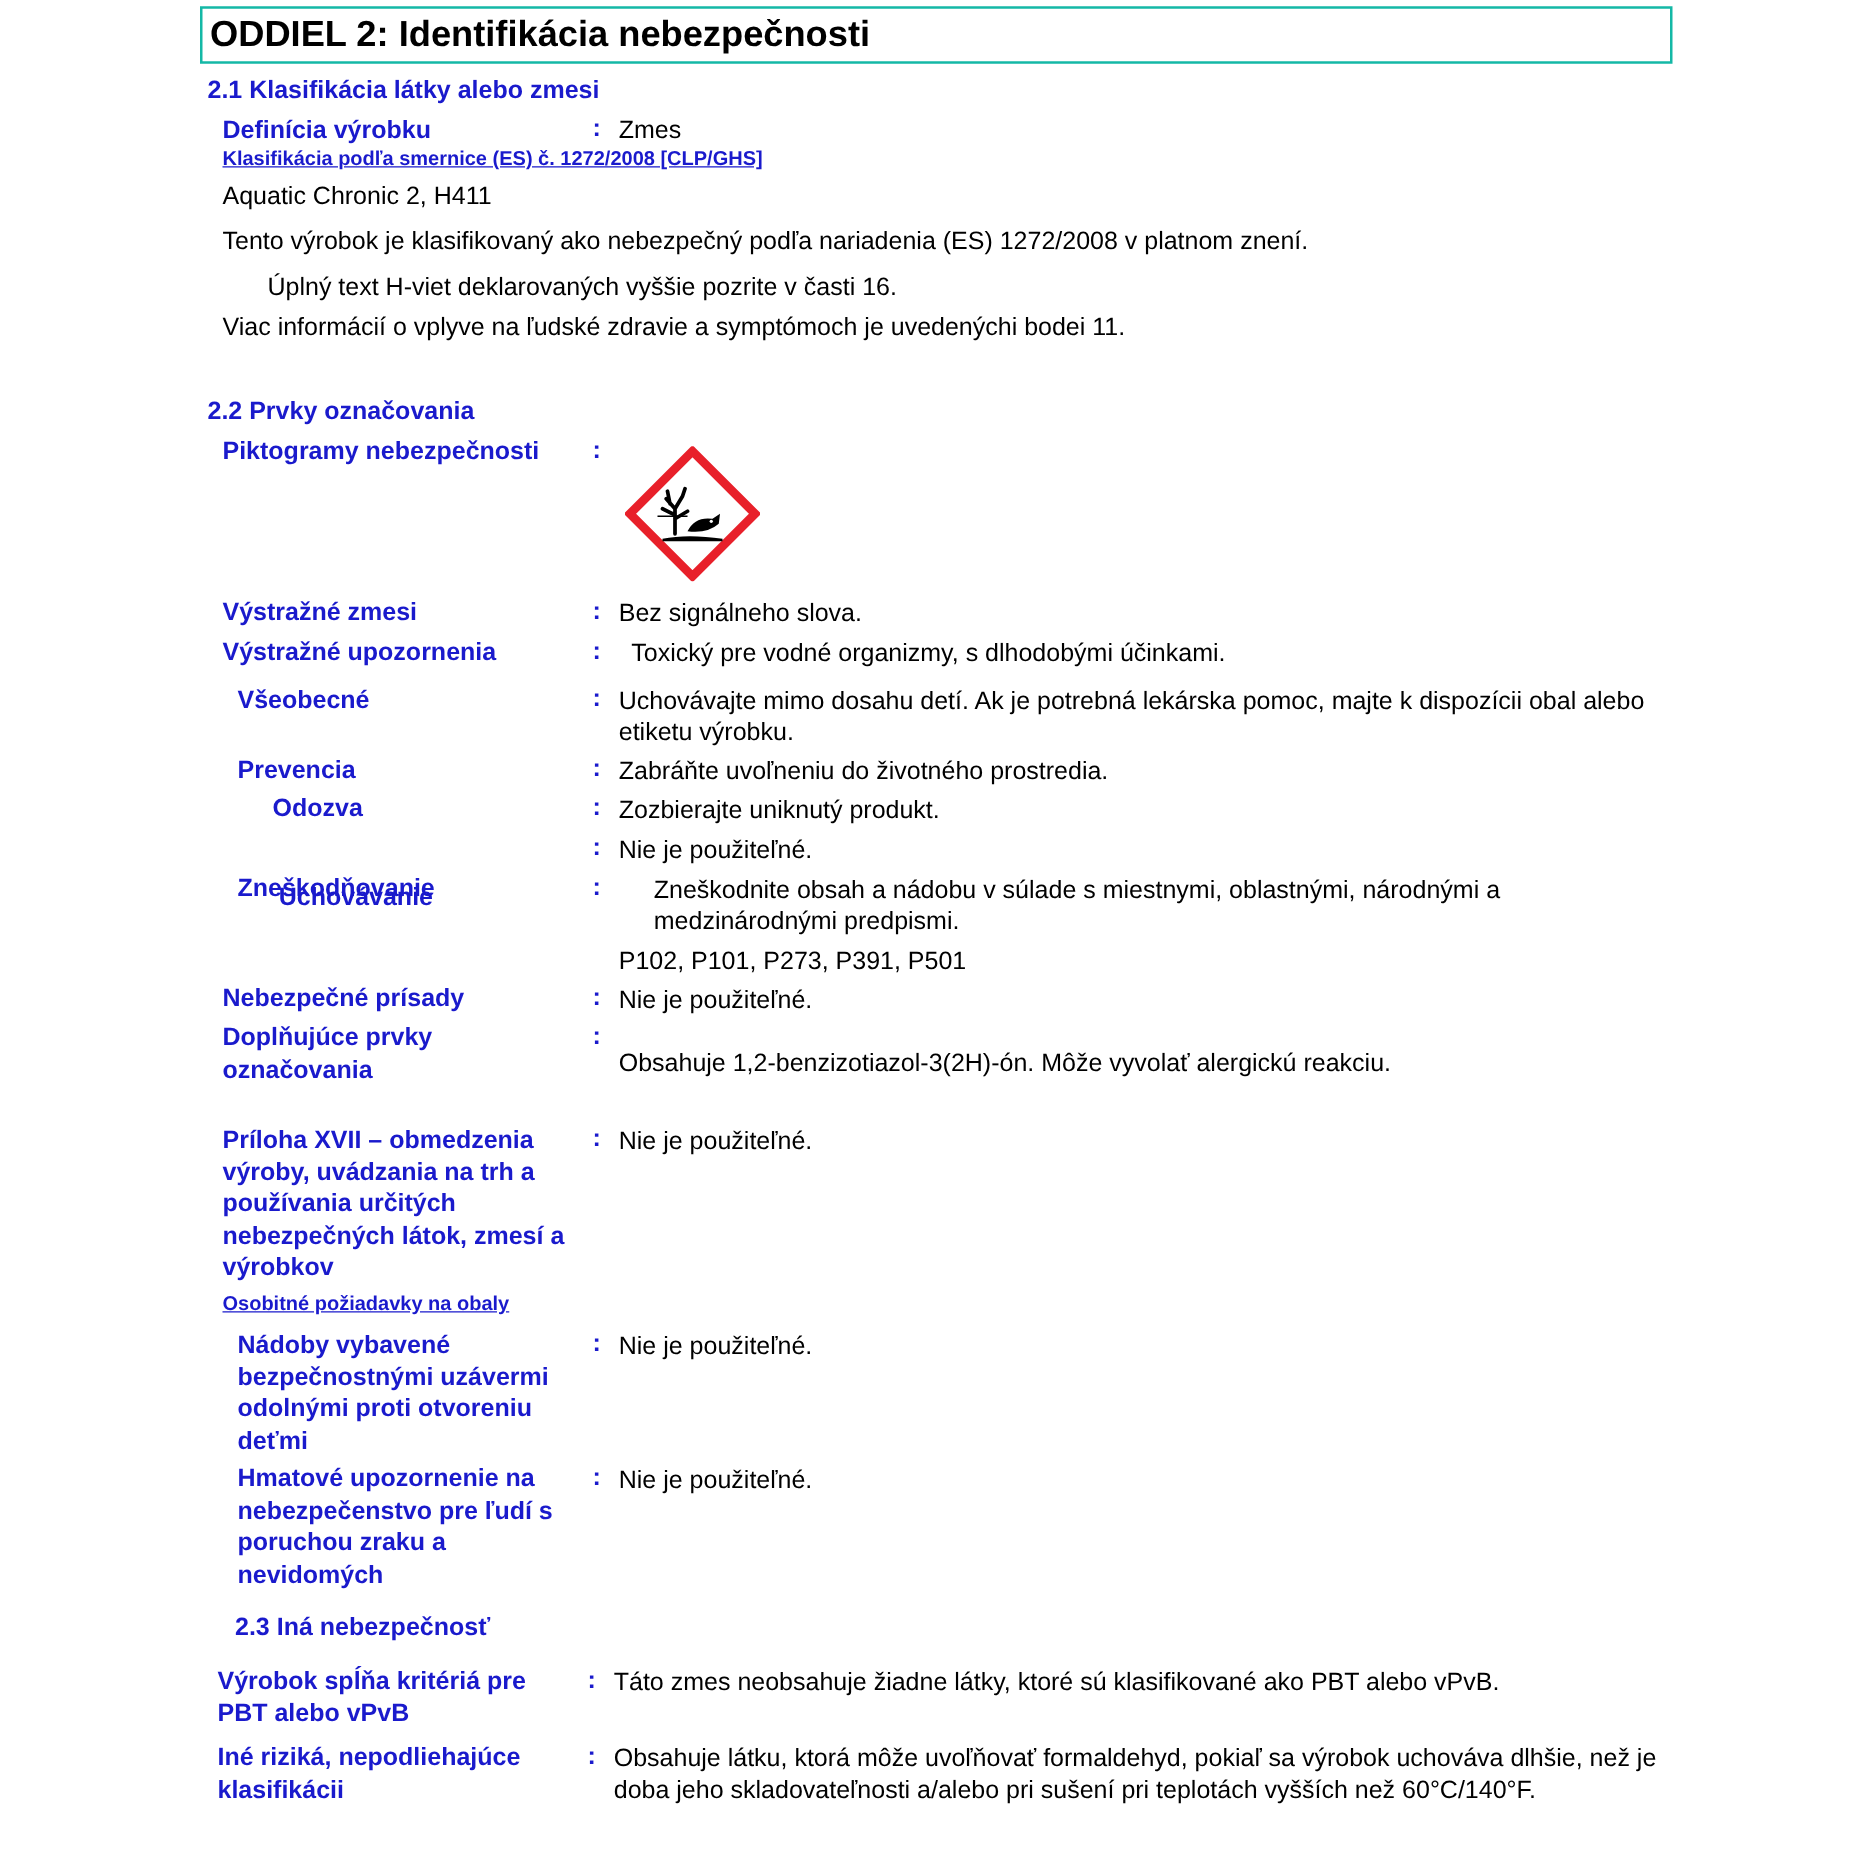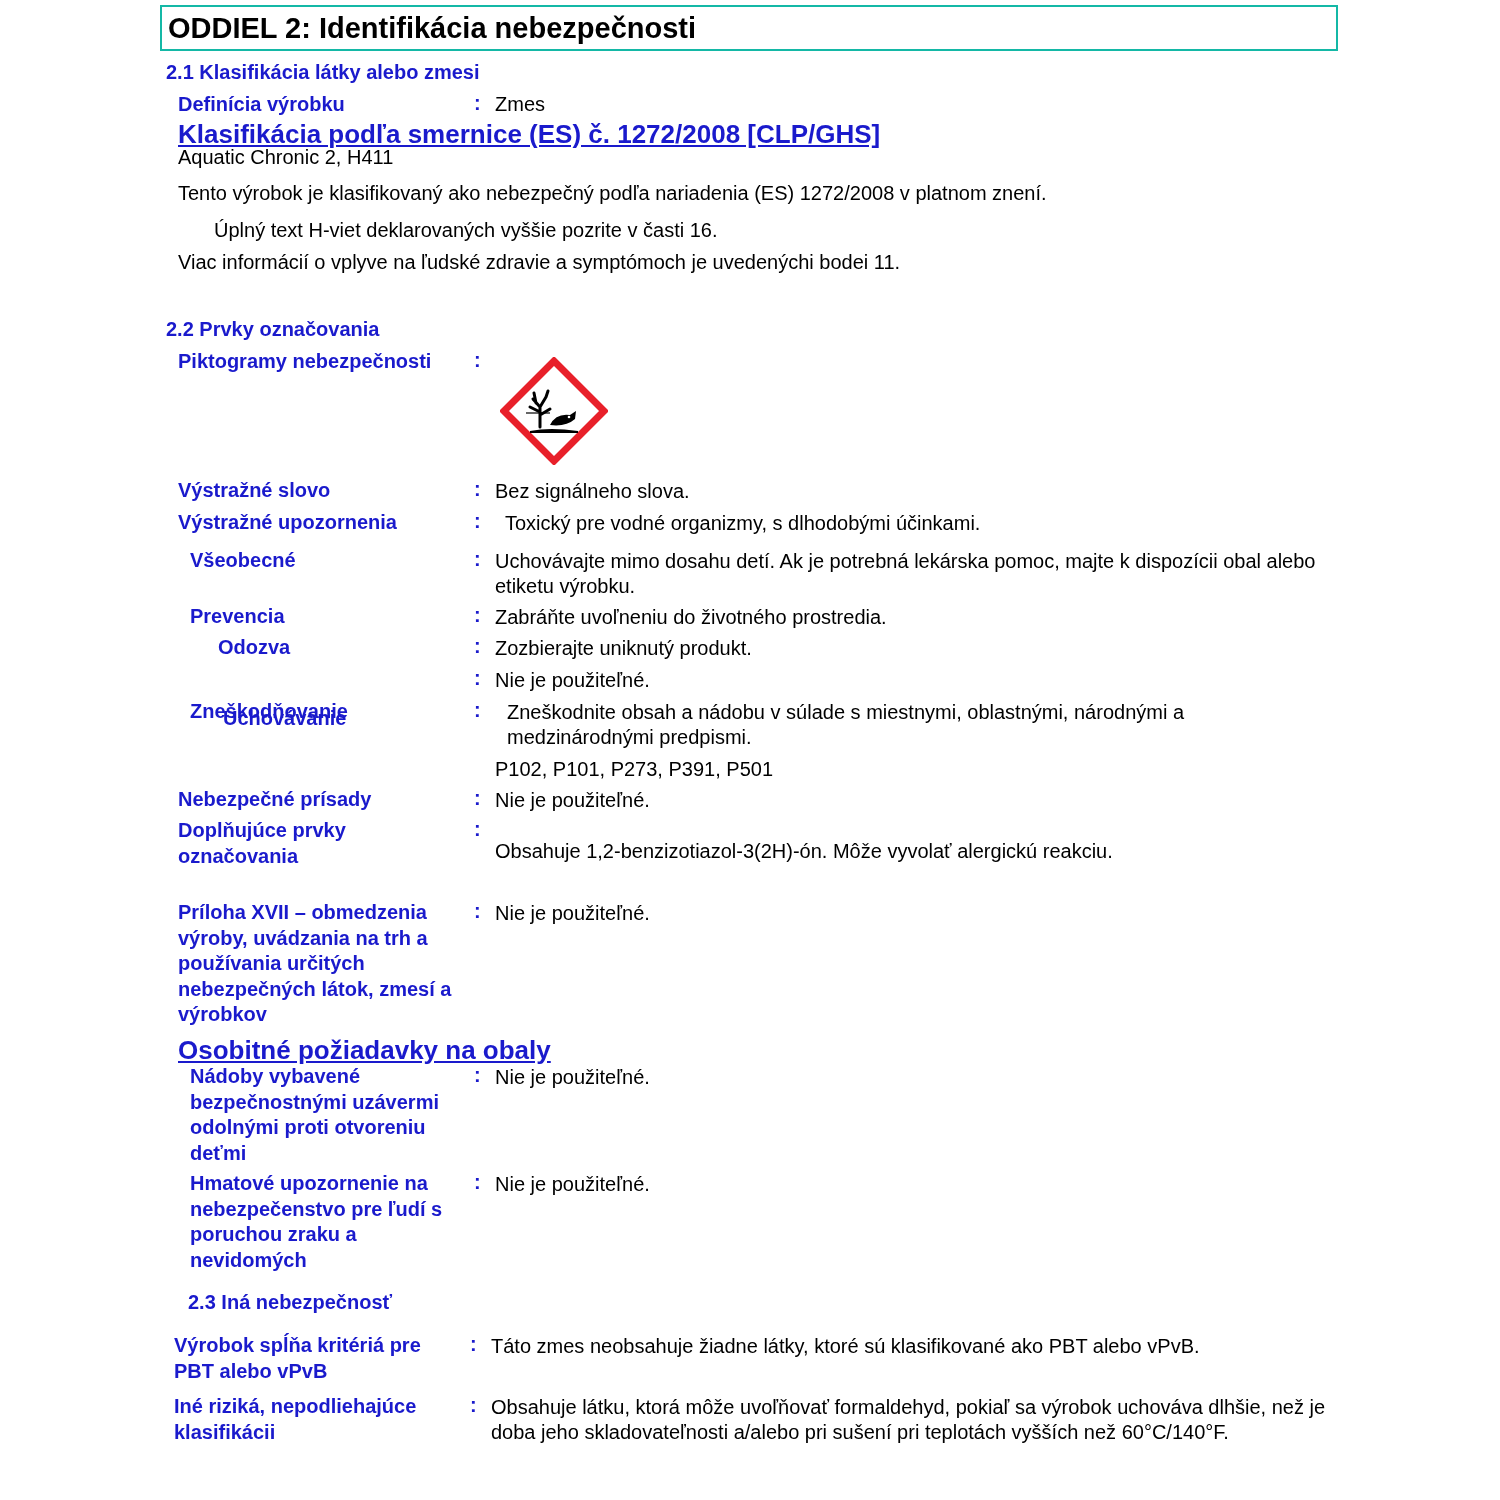--- a/index.html
+++ b/index.html
@@ -4,21 +4,21 @@
 <style>
   html, body { margin: 0; padding: 0; background: #ffffff; }
   body { width: 1500px; height: 1500px; position: relative; font-family: "Liberation Sans", sans-serif; color: #000; }
   .hdr { position: absolute; left: 160px; top: 5px; width: 1178px; height: 46px; border: 2px solid #14b8a6; box-sizing: border-box; }
   .hdr span { position: absolute; left: 6px; top: 5px; font-size: 29px; font-weight: bold; }
   .abs { position: absolute; white-space: nowrap; }
   .sec { font-size: 20px; font-weight: bold; color: #1a1acc; }
   .lbl { font-size: 20px; font-weight: bold; color: #1a1acc; line-height: 25.5px; white-space: normal; }
   .val { font-size: 20px; line-height: 25px; white-space: normal; }
   .txt { font-size: 20px; }
-  .link { font-size: 26px; font-weight: bold; color: #1a1acc; text-decoration: underline; }
+  .link { font-size: 16px; font-weight: bold; color: #1a1acc; text-decoration: underline; }
   .colon { font-size: 20px; font-weight: bold; color: #1a1acc; }
 </style>
 </head>
 <body>
 
 <div class="hdr">
   <span>ODDIEL 2: Identifikácia nebezpečnosti</span>
 </div>
 
 <div class="abs sec" style="left:166px;top:61px;">2.1 Klasifikácia látky alebo zmesi</div>
@@ -42,21 +42,21 @@
     <path d="M40,70 L40,50 L33,42 M40,50 L46,40 M40,55 L30,50 M40,58 L50,52 M36,46 L34,36 M46,40 L48,34" stroke="#000" stroke-width="3" fill="none" stroke-linecap="round"></path>
     <line x1="26" y1="56" x2="50" y2="56" stroke="#000" stroke-width="1.2"></line>
 
     <path d="M50,68 Q56,56 70,58 L76,54 L75,62 Q66,70 50,68 Z" fill="#000"></path>
     <circle cx="69" cy="60" r="1.3" fill="#fff"></circle>
 
     <path d="M30,74 Q50,70 78,74 L78,76 L30,76 Z" fill="#000"></path>
   </svg>
 </div>
 
-<div class="abs lbl" style="left:178px;top:478px;width:280px;">Výstražné slovo</div>
+<div class="abs lbl" style="left:178px;top:478px;width:280px;">Výstražné zmesi</div>
 <div class="abs colon" style="left:474px;top:478px;">:</div>
 <div class="abs val" style="left:495px;top:479px;width:840px;">Bez signálneho slova.</div>
 
 <div class="abs lbl" style="left:178px;top:510px;width:280px;">Výstražné upozornenia</div>
 <div class="abs colon" style="left:474px;top:510px;">:</div>
 <div class="abs val" style="left:495px;top:511px;width:840px;margin-left:10px;">Toxický pre vodné organizmy, s dlhodobými účinkami.</div>
 
 <div class="abs lbl" style="left:190px;top:548px;width:270px;">Všeobecné</div>
 <div class="abs colon" style="left:474px;top:548px;">:</div>
 <div class="abs val" style="left:495px;top:549px;width:840px;">Uchovávajte mimo dosahu detí.  Ak je potrebná lekárska pomoc, majte k dispozícii obal alebo etiketu výrobku.</div>
@@ -68,21 +68,21 @@
 <div class="abs lbl" style="left:190px;top:635px;width:270px;margin-left:28px;">Odozva</div>
 <div class="abs colon" style="left:474px;top:635px;">:</div>
 <div class="abs val" style="left:495px;top:636px;width:840px;">Zozbierajte uniknutý produkt.</div>
 
 <div class="abs lbl" style="left:190px;top:706px;width:270px;margin-left:33px;">Uchovávanie</div>
 <div class="abs colon" style="left:474px;top:667px;">:</div>
 <div class="abs val" style="left:495px;top:668px;width:840px;">Nie je použiteľné.</div>
 
 <div class="abs lbl" style="left:190px;top:699px;width:270px;">Zneškodňovanie</div>
 <div class="abs colon" style="left:474px;top:699px;">:</div>
-<div class="abs val" style="left:507px;top:700px;width:760px;">Zneškodnite obsah a nádobu v súlade s miestnymi, oblastnými, národnými a medzinárodnými predpismi.</div>
+<div class="abs val" style="left:523px;top:700px;width:760px;">Zneškodnite obsah a nádobu v súlade s miestnymi, oblastnými, národnými a medzinárodnými predpismi.</div>
 
 <div class="abs val" style="left:495px;top:757px;width:840px;">P102, P101, P273, P391, P501</div>
 
 <div class="abs lbl" style="left:178px;top:787px;width:280px;">Nebezpečné prísady</div>
 <div class="abs colon" style="left:474px;top:787px;">:</div>
 <div class="abs val" style="left:495px;top:788px;width:840px;">Nie je použiteľné.</div>
 
 <div class="abs lbl" style="left:178px;top:818px;width:240px;">Doplňujúce prvky označovania</div>
 <div class="abs colon" style="left:474px;top:818px;">:</div>
 <div class="abs val" style="left:495px;top:819px;width:840px;margin-top:20px;">Obsahuje 1,2-benzizotiazol-3(2H)-ón. Môže vyvolať alergickú reakciu.</div>

